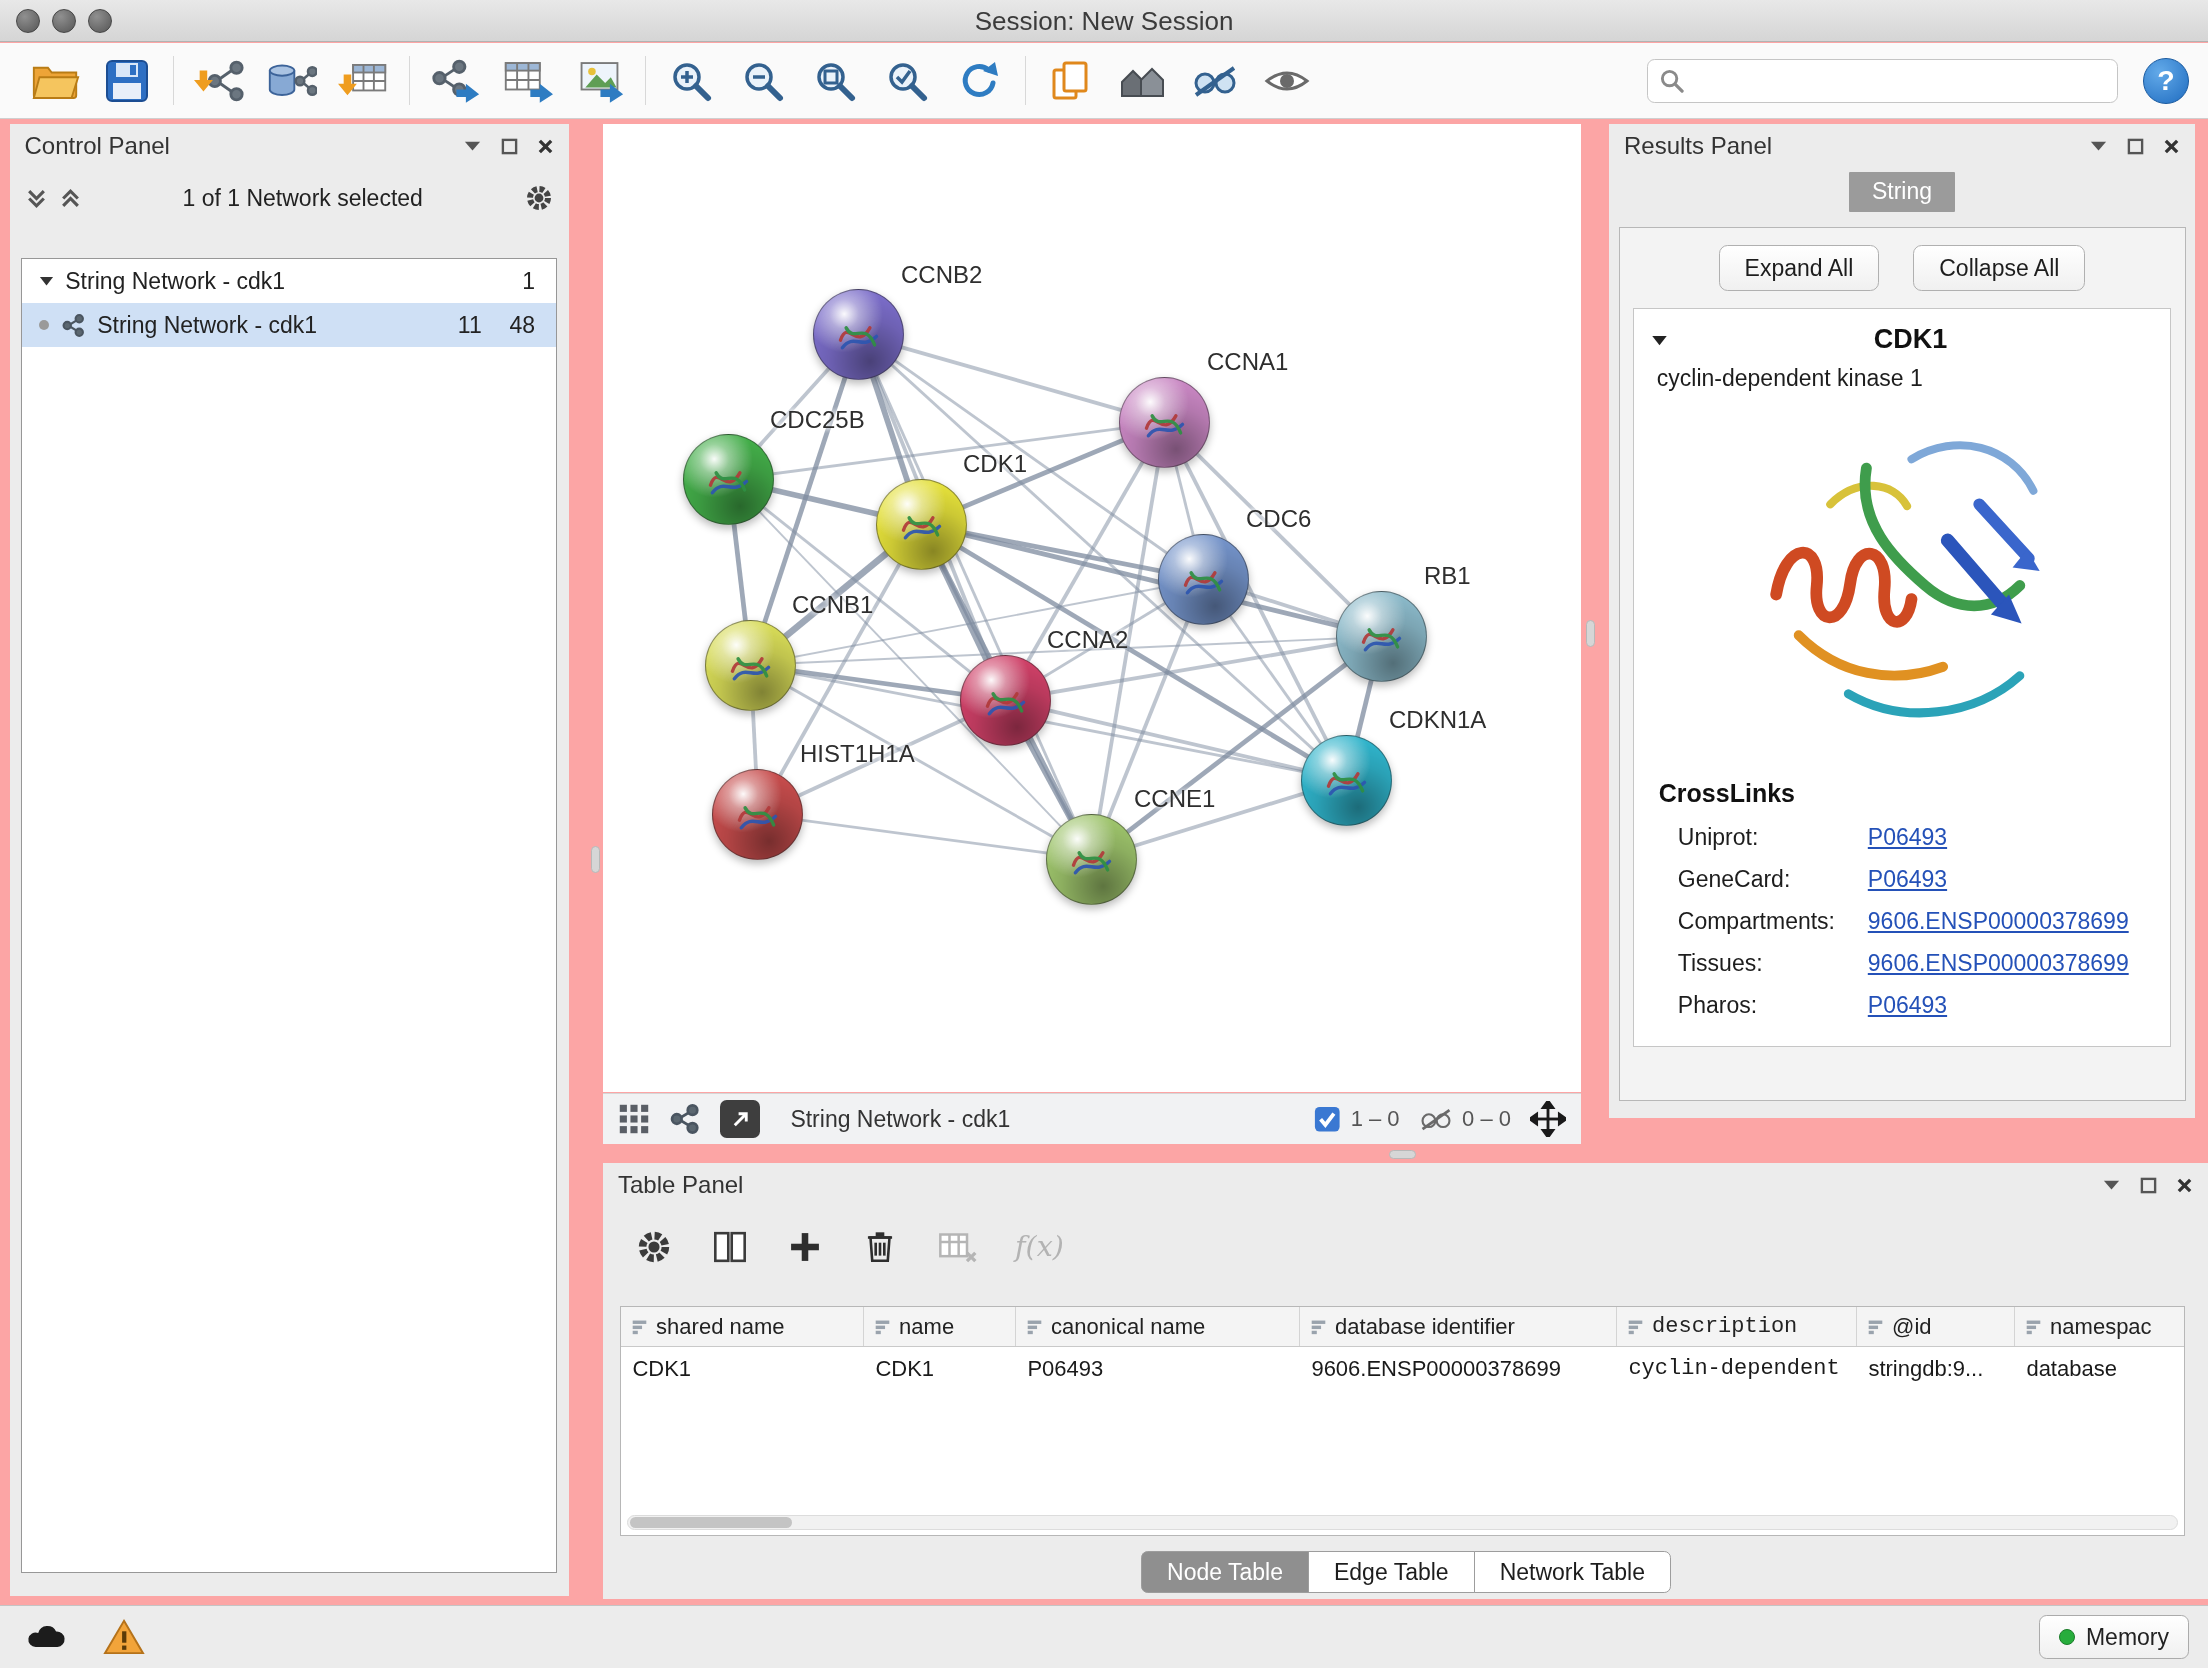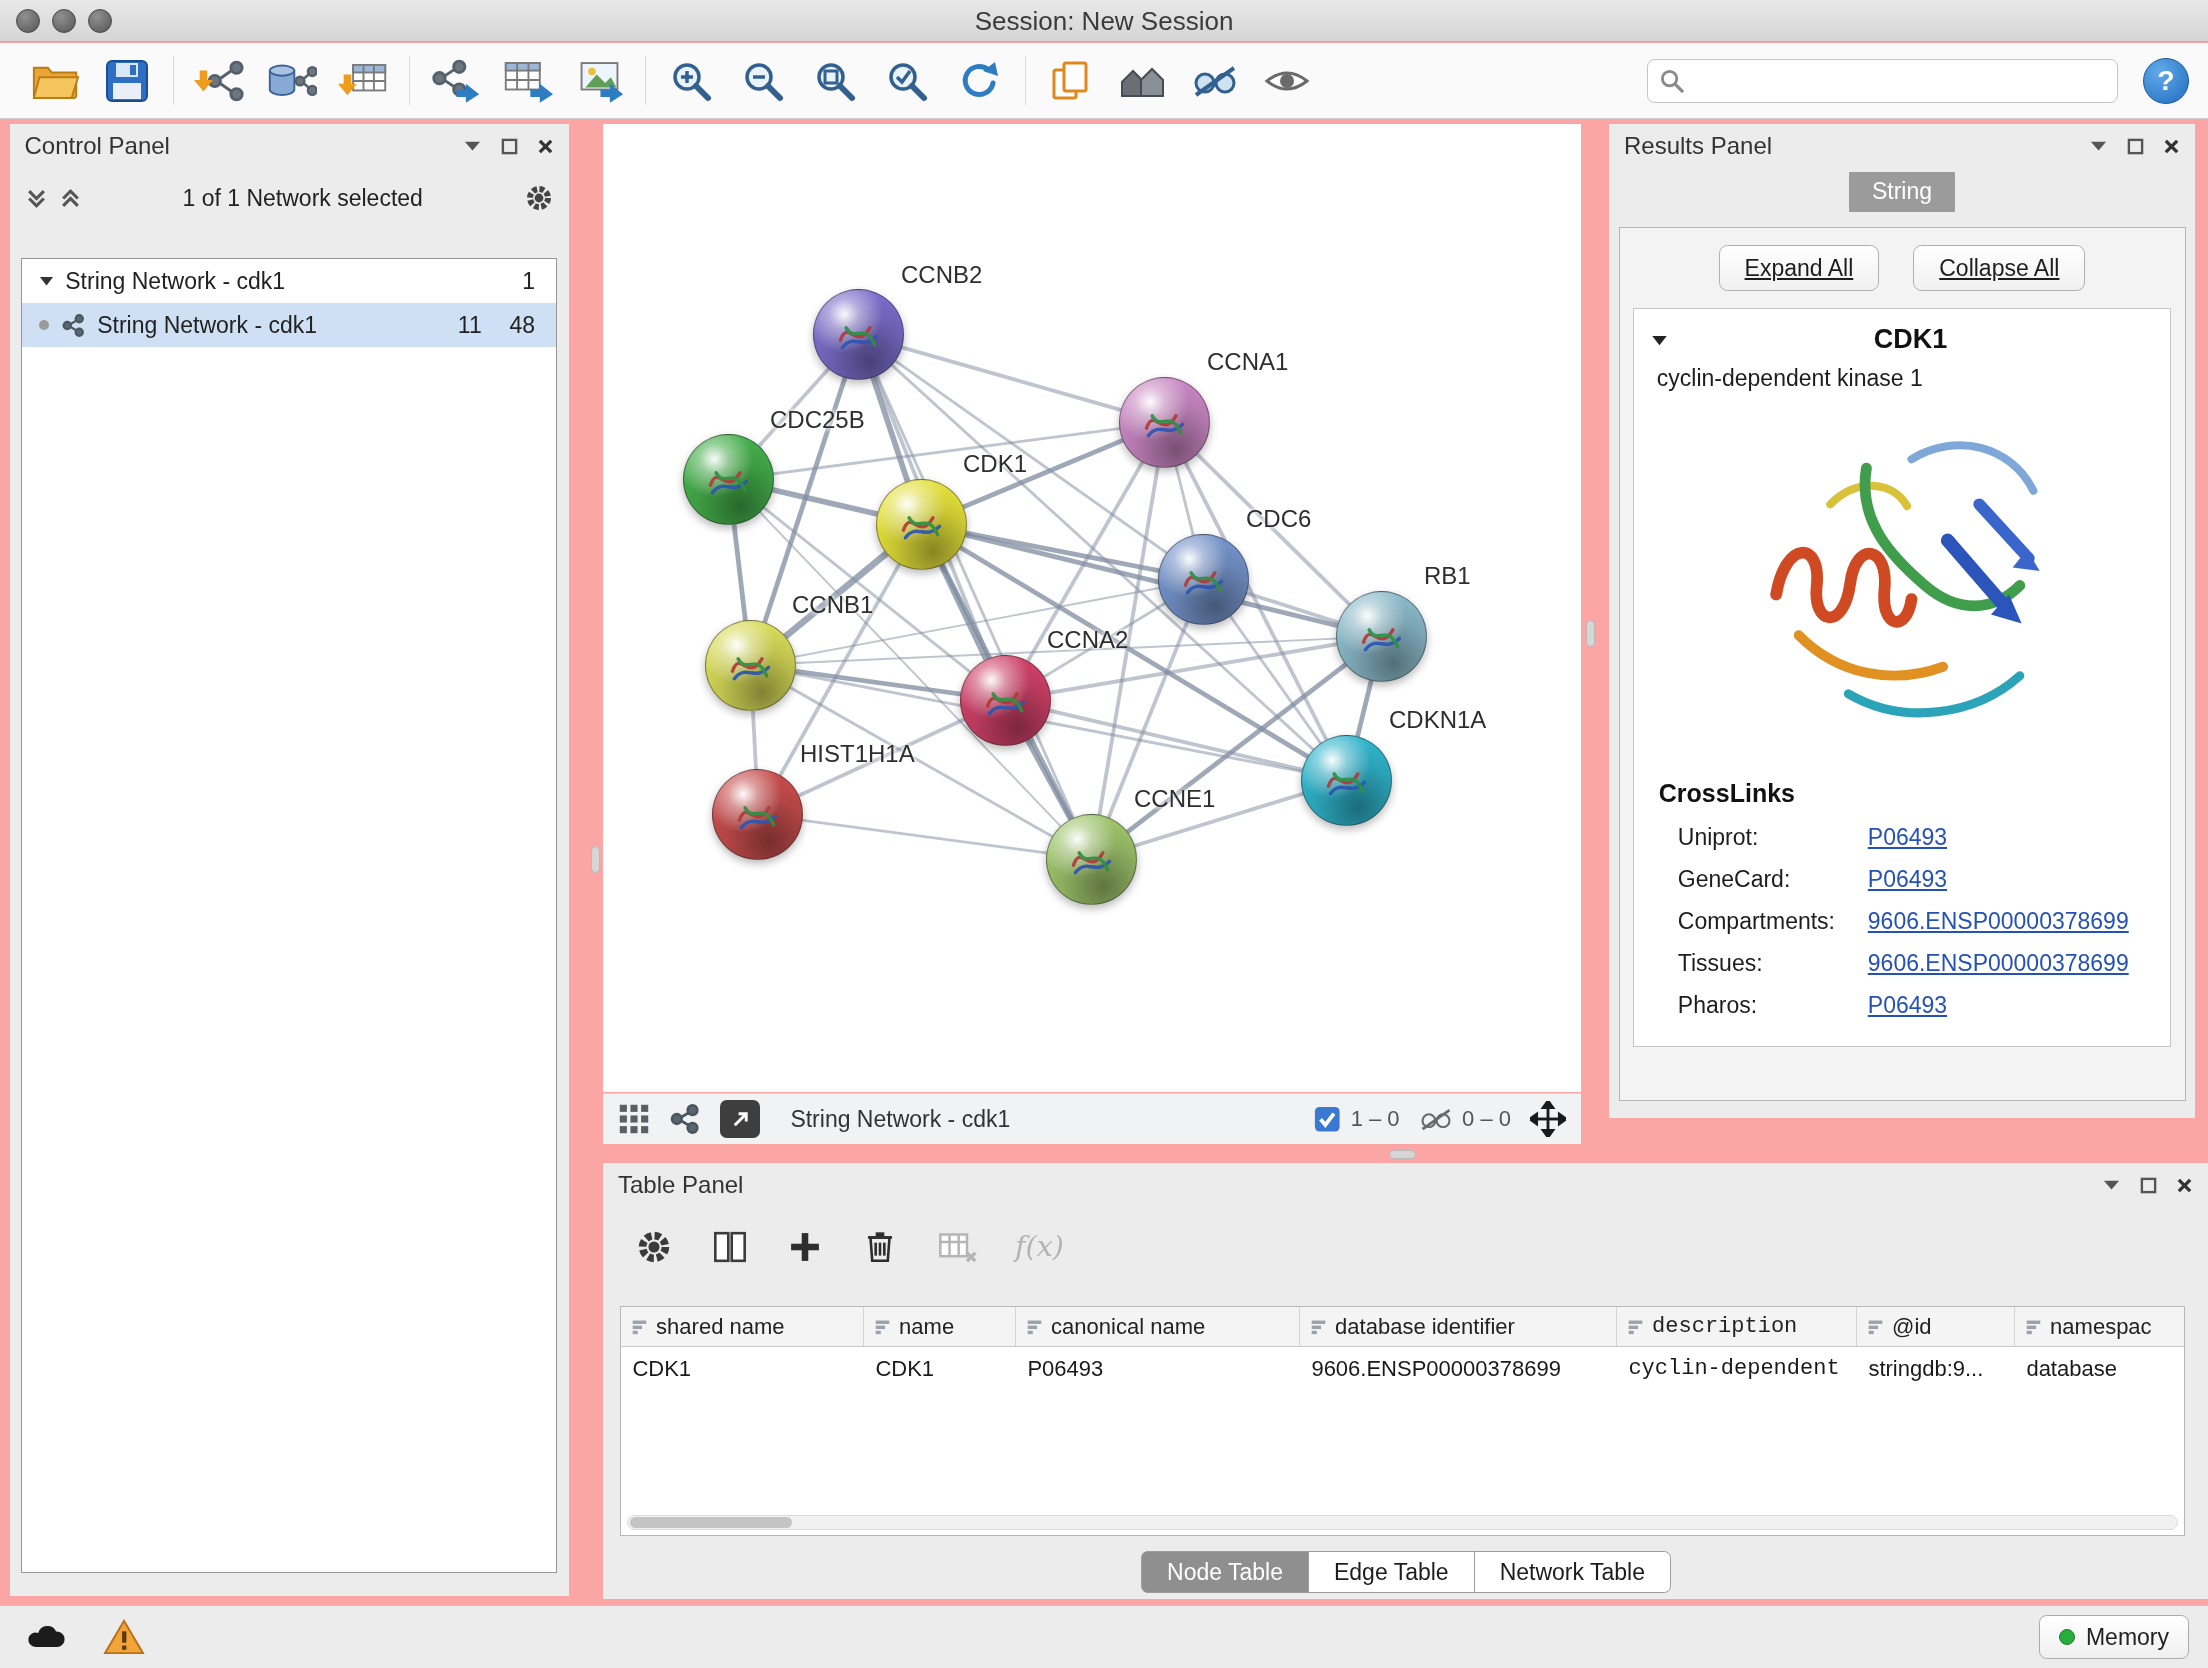--- a/index.html
+++ b/index.html
@@ -66,21 +66,21 @@
   .nt-count { font-size:22px; color:#555; }
   .nt-group { display:flex; align-items:center; gap:9.5px; }
 
   
   .results-panel { position:absolute; left:1609px; top:124px; width:586px; height:994px; background:#ececec; }
   .string-badge { margin:3.8px auto 0; width:fit-content; background:#9b9b9b; color:#fff; font-size:23px;
     padding:6.7px 23px; border-radius:1px; }
   .results-box { position:absolute; left:9.5px; right:9.5px; top:103px; bottom:17px; border:1px solid #b7b7b7; background:#f3f3f3; overflow:hidden; }
   .rb-buttons { display:flex; justify-content:center; gap:34px; padding:17px 0 13.3px; }
   .btn { background:linear-gradient(#ffffff,#f0f0f0); border:1px solid #b0b0b0; border-radius:8.6px;
-    padding:8.6px 25px; font-size:23px; color:#1d1d1d;text-decoration:underline; }
+    padding:8.6px 25px; font-size:23px; color:#1d1d1d; }
   .entry-card { margin:3.8px 13.3px 11.4px; background:#fff; border:1px solid #c6c6c6; padding-bottom:19px; }
   .entry-header { display:flex; align-items:center; padding:15px 17px 5.7px; }
   .entry-gene { flex:1; text-align:center; font-size:27px; font-weight:bold; color:#111; }
   .entry-desc { padding:3.8px 23px 5.7px; font-size:23px; color:#1d1d1d; }
   .protein-figure { display:block; margin:7.6px auto 0; }
   .crosslinks-title { font-size:25px; font-weight:bold; padding:13.3px 25px 7.6px; color:#111; }
   .cl-row { display:flex; padding:7.6px 0 7.6px 44px; font-size:23px; align-items:center; }
   .cl-label { width:190px; color:#1d1d1d; }
   .cl-value { color:#2451b8; text-decoration:underline; }
 

